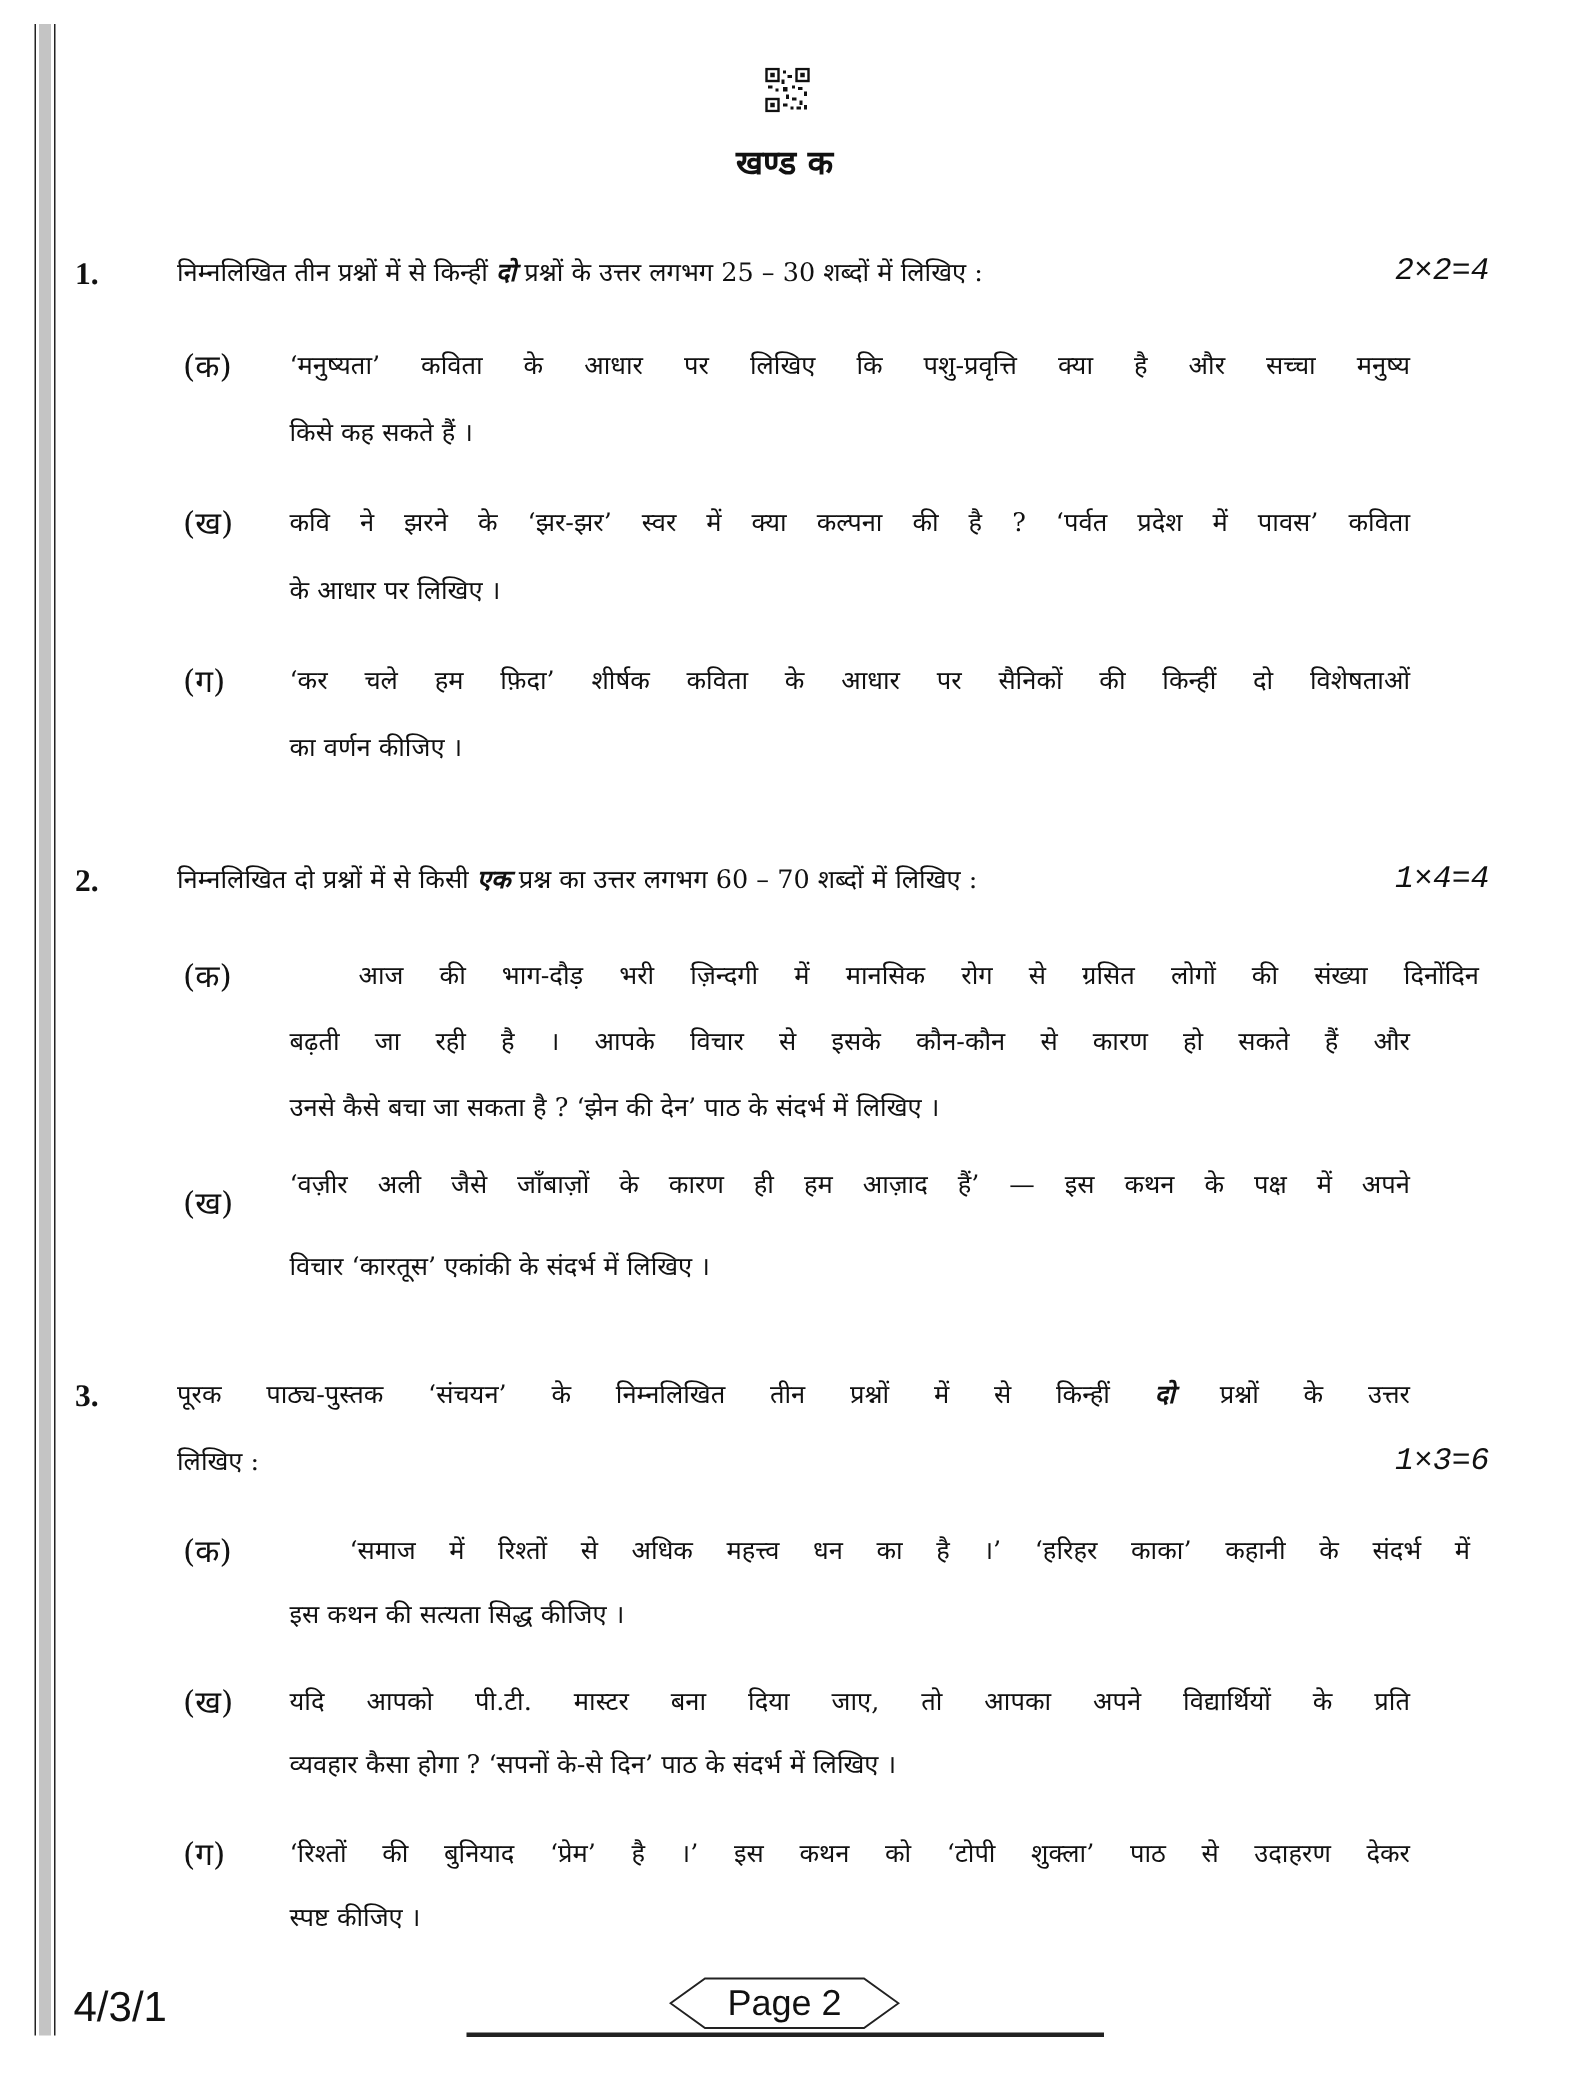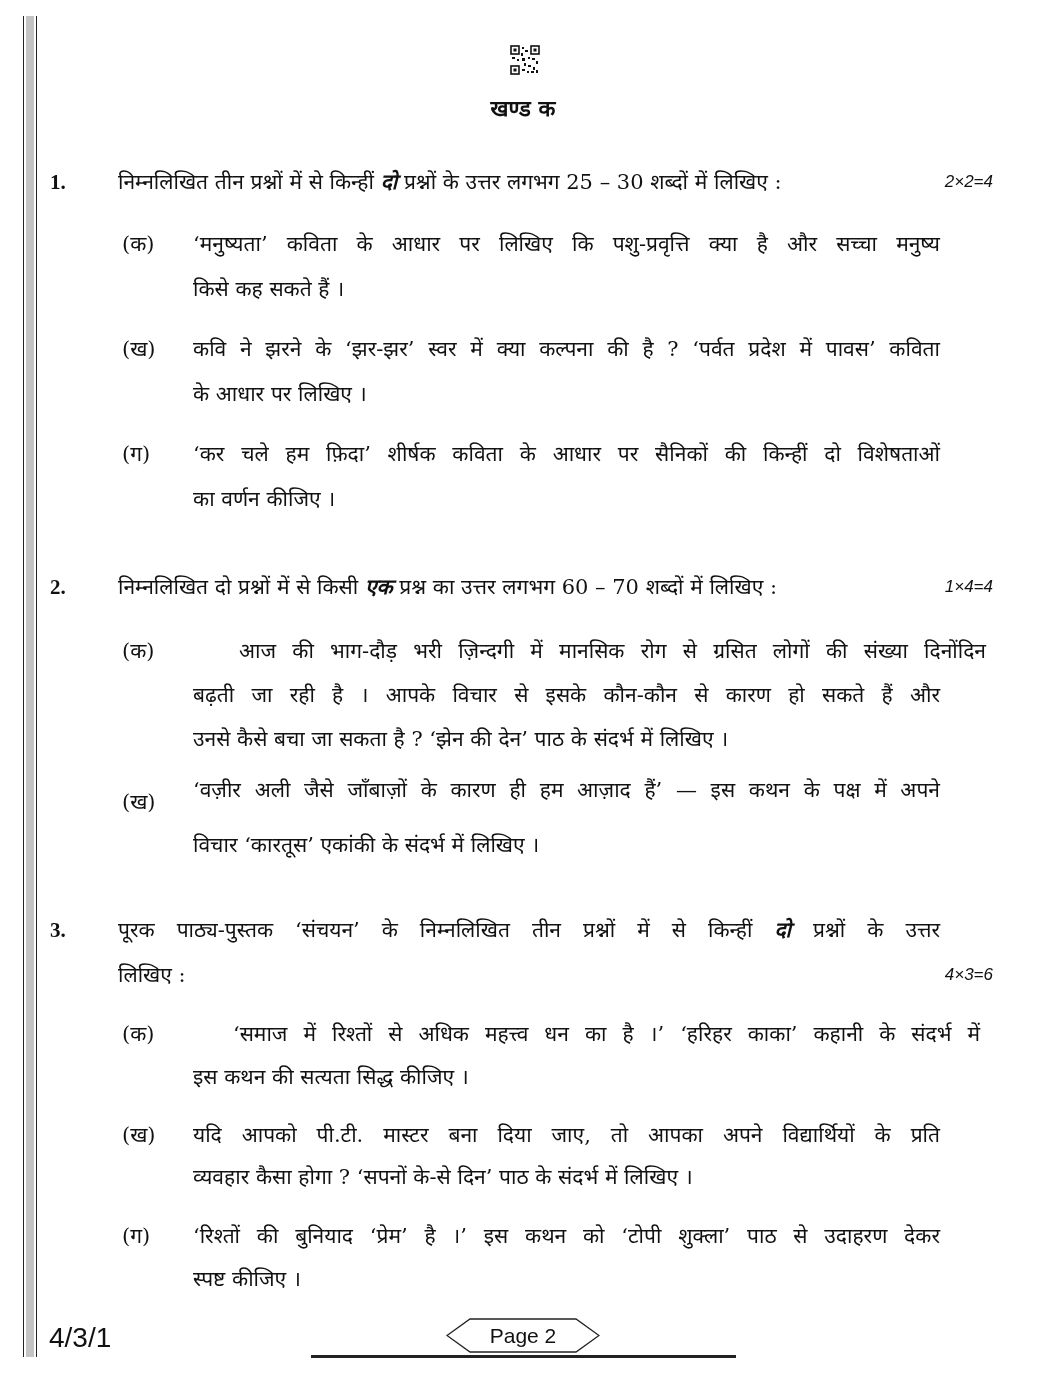--- a/index.html
+++ b/index.html
@@ -7,37 +7,37 @@
          font-family:"DejaVu Serif","Liberation Serif",serif; color:#111; }
   .border-rail { position:absolute; left:23px; top:16px; width:14px; height:1341px; }
   .border-rail .l1 { position:absolute; left:0; top:0; width:1px; height:100%; background:#222; }
   .border-rail .band { position:absolute; left:3px; top:0; width:8px; height:100%; background:#c4c4c4; }
   .border-rail .l2 { position:absolute; left:13px; top:0; width:1px; height:100%; background:#222; }
 
   .qr { position:absolute; left:510px; top:45px; width:30px; height:30px; }
   .section-title { position:absolute; left:0; width:1046px; top:92px; text-align:center;
                    font-size:22px; font-weight:bold; }
 
-  .line { position:absolute; font-size:21px; line-height:30px; white-space:nowrap; }
+  .line { position:absolute; font-size:17px; line-height:30px; white-space:nowrap; }
   .qnum { position:absolute; left:50px; font-size:21px; font-weight:bold; line-height:30px;
           font-family:"Liberation Serif","DejaVu Serif",serif; }
   .qtext { left:118px; }
   .sublabel { position:absolute; left:122px; font-size:21px; line-height:30px; }
   .subtext { left:193px; width:747px; text-align:justify; text-align-last:justify; }
   .subtext.last { text-align-last:left; }
-  .marks { position:absolute; font-style:italic; font-size:17px; line-height:30px;
-           font-family:Liberation Sans, sans-serif; right:53px; }
+  .marks { position:absolute; font-style:italic; font-size:21px; line-height:30px;
+           font-family:Liberation Mono, monospace; right:53px; }
   .em { font-weight:bold; font-style:italic; }
 
   .footer-code { position:absolute; left:49px; top:1322px; font-size:28px;
                  font-family:"Liberation Sans","DejaVu Sans",sans-serif; }
   .page-hex { position:absolute; left:446px; top:1318px; width:154px; height:35px; }
   .page-hex svg { position:absolute; left:0; top:0; }
   .page-hex span { position:absolute; left:0; top:0; width:154px; height:35px; line-height:35px;
-                   text-align:center; font-size:21px;
+                   text-align:center; font-size:24px;
                    font-family:"Liberation Sans","DejaVu Sans",sans-serif; }
   .footer-rule { position:absolute; left:311px; top:1355px; width:425px; height:3px; background:#222; }
 </style>
 </head>
 <body>
 
 <div class="border-rail">
   <div class="l1"></div>
   <div class="band"></div>
   <div class="l2"></div>
@@ -97,21 +97,21 @@
 <div class="line subtext" style="top:680px;">बढ़ती जा रही है । आपके विचार से इसके कौन-कौन से कारण हो सकते हैं और</div>
 <div class="line subtext last" style="top:724px;">उनसे कैसे बचा जा सकता है ? ‘झेन की देन’ पाठ के संदर्भ में लिखिए ।</div>
 
 <div class="sublabel" style="top:787px;">(ख)</div>
 <div class="line subtext" style="top:764px;margin-top:11px;">‘वज़ीर अली जैसे जाँबाज़ों के कारण ही हम आज़ाद हैं’ — इस कथन के पक्ष में अपने</div>
 <div class="line subtext last" style="top:830px;">विचार ‘कारतूस’ एकांकी के संदर्भ में लिखिए ।</div>
 
 <div class="qnum" style="top:915px;">3.</div>
 <div class="line qtext" style="top:915px; width:822px; text-align:justify; text-align-last:justify;"><span>पूरक पाठ्य-पुस्तक ‘संचयन’ के निम्नलिखित तीन प्रश्नों में से किन्हीं </span><span class="em">दो</span><span> प्रश्नों के उत्तर</span></div>
 <div class="line qtext" style="top:960px;">लिखिए :</div>
-<div class="marks" style="top:960px;">4×3=6</div>
+<div class="marks" style="top:960px;">1×3=6</div>
 
 <div class="sublabel" style="top:1019px;">(क)</div>
 <div class="line subtext" style="top:1019px;margin-left:40px;">‘समाज में रिश्तों से अधिक महत्त्व धन का है ।’ ‘हरिहर काका’ कहानी के संदर्भ में</div>
 <div class="line subtext last" style="top:1062px;">इस कथन की सत्यता सिद्ध कीजिए ।</div>
 
 <div class="sublabel" style="top:1120px;">(ख)</div>
 <div class="line subtext" style="top:1120px;">यदि आपको पी.टी. मास्टर बना दिया जाए, तो आपका अपने विद्यार्थियों के प्रति</div>
 <div class="line subtext last" style="top:1162px;">व्यवहार कैसा होगा ? ‘सपनों के-से दिन’ पाठ के संदर्भ में लिखिए ।</div>
 
 <div class="sublabel" style="top:1221px;">(ग)</div>

